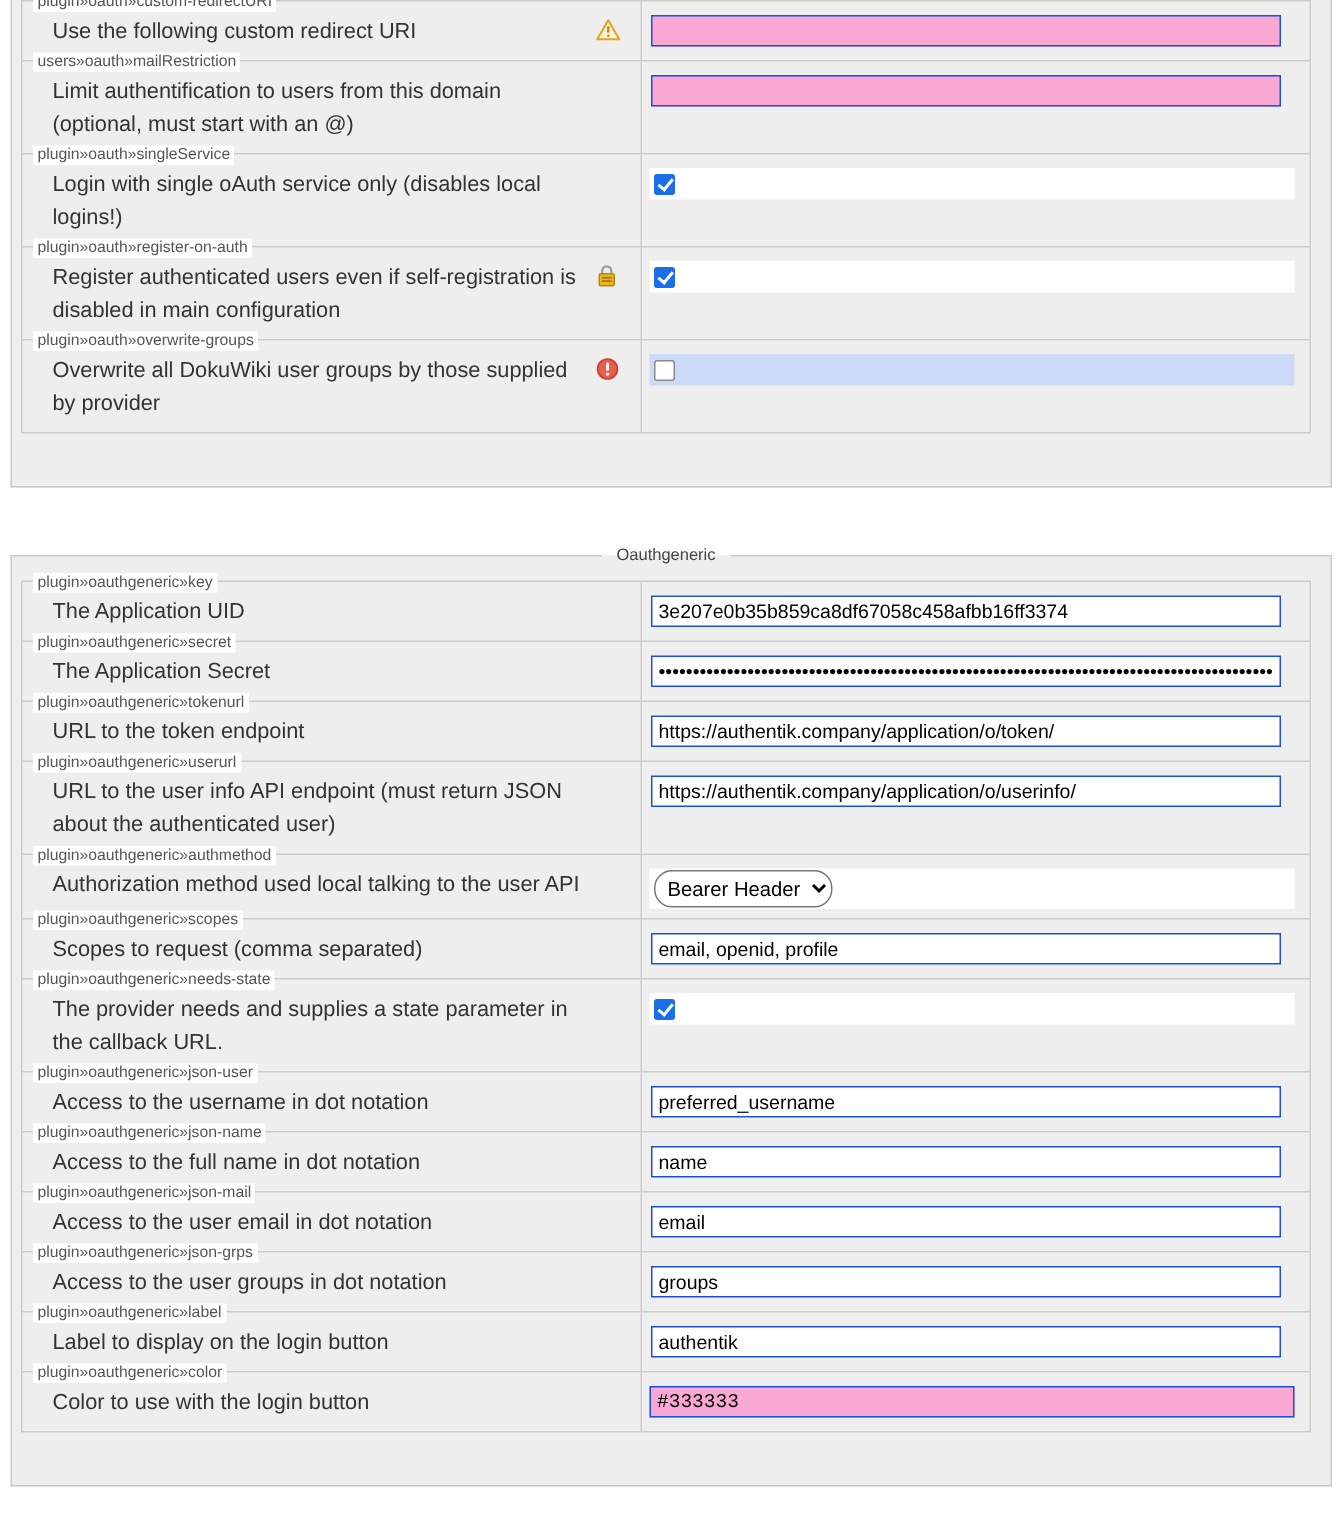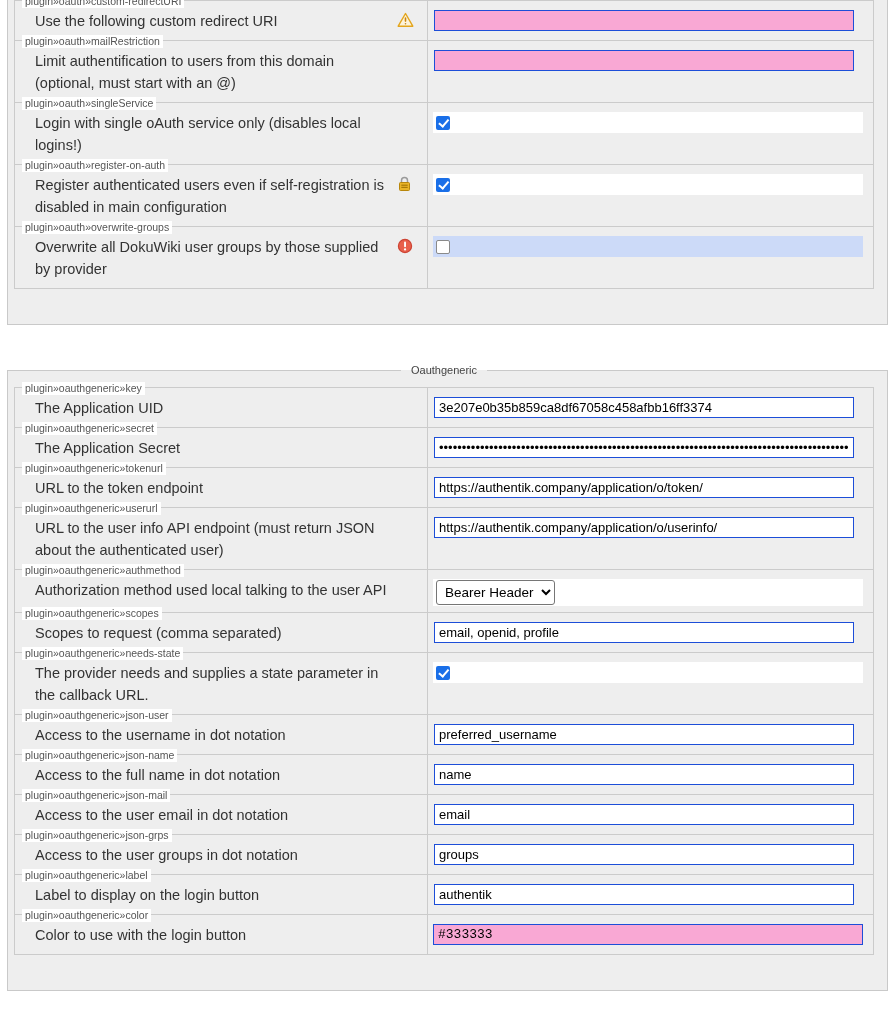--- a/index.html
+++ b/index.html
@@ -94,21 +94,21 @@
     padding-left:3px;
     background:#fff;
   }
   .strip.default { background:#ccdaf8; }
 
   select.edit {
     font-family:"Liberation Sans", sans-serif;
     font-size:13.5px;
     height:23px;
     border:1px solid #767676;
-    border-radius:3px;
+    border-radius:12px;
     background:#fff;
     color:#000;
     padding:0 4px;
     margin:1px 0;
   }
 
   .checkbox {
     width:13px; height:13px;
     border-radius:2px;
     position:relative;
@@ -138,21 +138,21 @@
           <div class="cell label"><span class="outkey">plugin»oauth»custom-redirectURI</span><label class="prompt">Use the following custom redirect URI</label><span class="row-icon"><svg width="17" height="16" viewBox="0 0 17 16">
                 <path d="M8.5 1.5 L15.8 14.2 H1.2 Z" fill="#fdf3da" stroke="#e3a51c" stroke-width="1.4" stroke-linejoin="round"></path>
                 <rect x="7.7" y="5.3" width="1.6" height="4.6" rx="0.8" fill="#cb850e"></rect>
                 <rect x="7.7" y="11" width="1.6" height="1.6" rx="0.8" fill="#cb850e"></rect>
               </svg></span></div>
           <div class="cell value">
             <input type="text" class="edit default" style="">
           </div>
         </div>
         <div class="row">
-          <div class="cell label"><span class="outkey">plugin»oauth»mailRestriction</span><label class="prompt">Limit authentification to users from this domain (optional, must start with an @)</label></div>
+          <div class="cell label"><span class="outkey">users»oauth»mailRestriction</span><label class="prompt">Limit authentification to users from this domain (optional, must start with an @)</label></div>
           <div class="cell value">
             <input type="text" class="edit default" style="">
           </div>
         </div>
         <div class="row">
           <div class="cell label"><span class="outkey">plugin»oauth»singleService</span><label class="prompt">Login with single oAuth service only (disables local logins!)</label></div>
           <div class="cell value">
             <div class="strip">
               <span class="checkbox checked"></span>
             </div>

